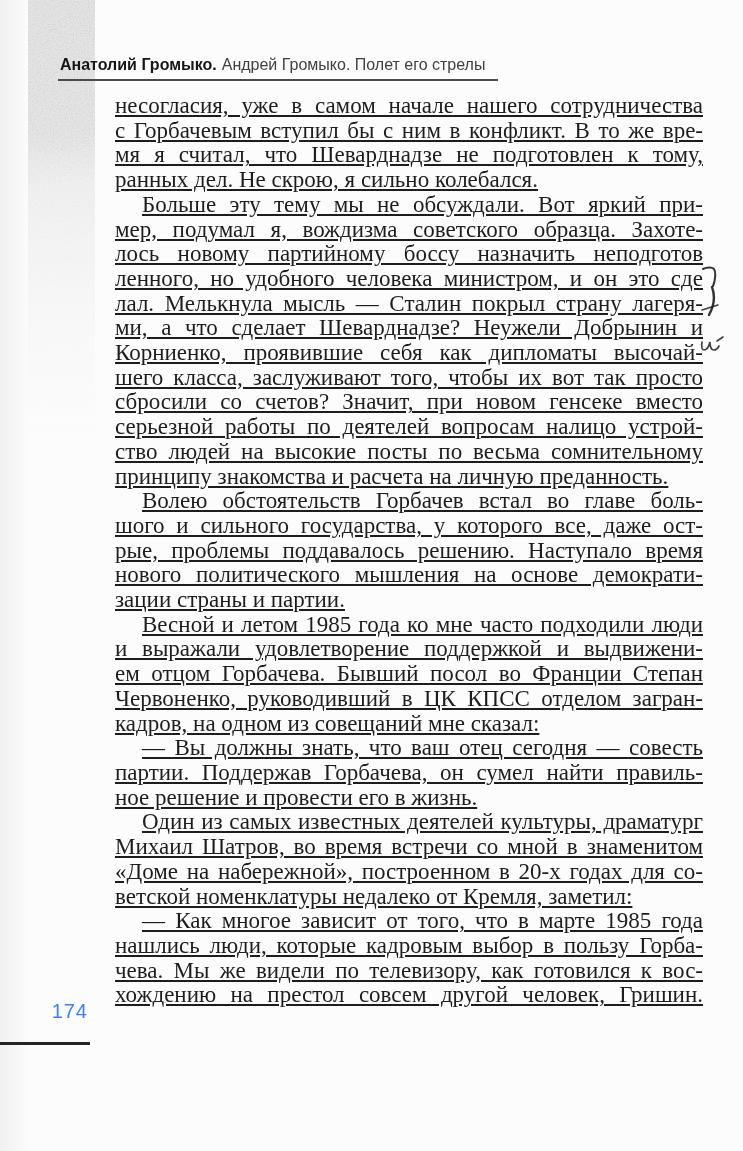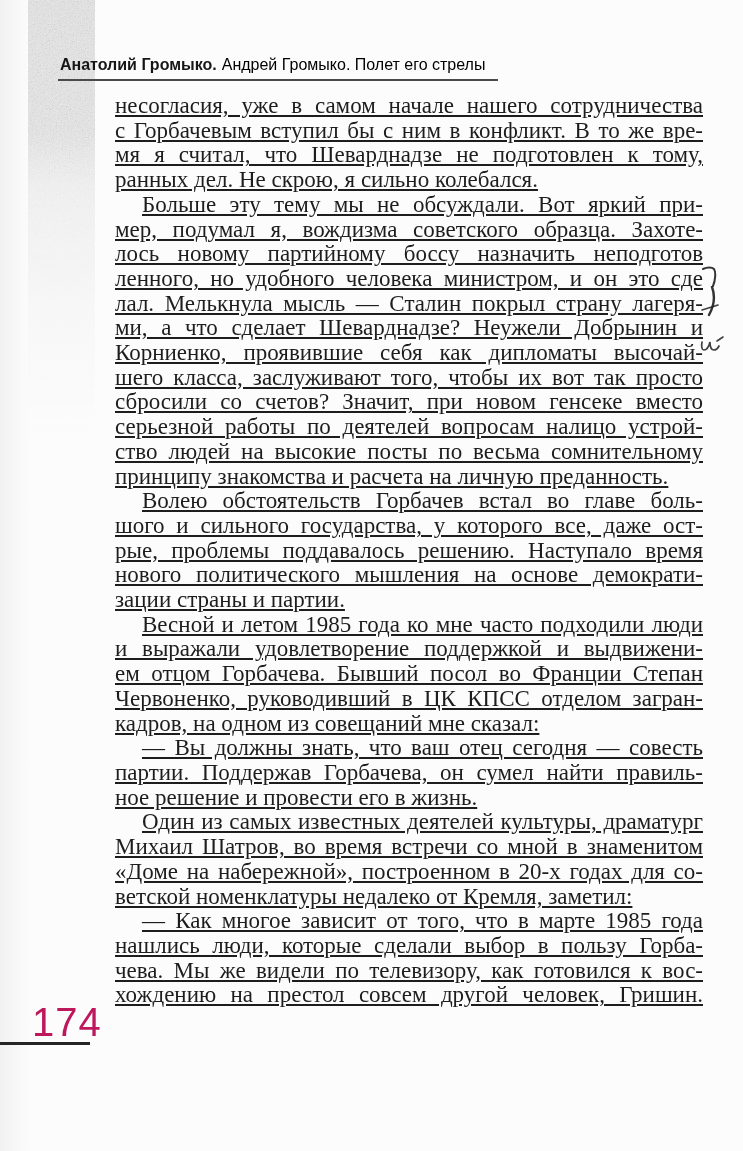--- a/index.html
+++ b/index.html
@@ -29,21 +29,21 @@
   .running-head {
     position: absolute;
     left: 60px;
     top: 56px;
     font-family: "Liberation Sans", sans-serif;
     font-size: 16px;
     line-height: 18px;
     white-space: nowrap;
   }
   .running-head .author { font-weight: bold; color: #161616; }
-  .running-head .book-title { color: #000000; margin-left: 5px; }
+  .running-head .book-title { color: #404040; margin-left: 5px; }
   .head-rule {
     position: absolute;
     left: 58px;
     top: 79px;
     width: 440px;
     height: 2px;
     background: #4a4a4a;
   }
   .text-block {
     position: absolute;
@@ -64,24 +64,24 @@
   }
   .para .line:last-child { text-align-last: auto; -moz-text-align-last: auto; }
   .para.jlast .line:last-child { text-align-last: justify; -moz-text-align-last: justify; }
   .para.indent .line:first-child { text-indent: 27px; }
   .page-number {
     position: absolute;
     left: 32px;
     top: 1000px;
     width: 56px;
     font-family: "Liberation Sans", sans-serif;
-    font-size: 40px;
+    font-size: 20px;
     letter-spacing: 1px;
-    color: #be185d;
-    text-align: center;
+    color: #3b82f6;
+    text-align: right;
   }
   .page-number-rule {
     position: absolute;
     left: 0;
     top: 1042px;
     width: 90px;
     height: 3px;
     background: #252525;
   }
   .ink-mark { position: absolute; pointer-events: none; }
@@ -163,21 +163,21 @@
         <span class="line">ное решение и провести его в жизнь.</span>
       </p>
       <p class="para indent">
         <span class="line">Один из самых известных деятелей культуры, драматург</span>
         <span class="line">Михаил Шатров, во время встречи со мной в знаменитом</span>
         <span class="line">«Доме на набережной», построенном в 20-х годах для со-</span>
         <span class="line">ветской номенклатуры недалеко от Кремля, заметил:</span>
       </p>
       <p class="para indent jlast">
         <span class="line">— Как многое зависит от того, что в марте 1985 года</span>
-        <span class="line">нашлись люди, которые сделали выбор в пользу Горба-</span>
+        <span class="line">нашлись люди, которые кадровым выбор в пользу Горба-</span>
         <span class="line">чева. Мы же видели по телевизору, как готовился к вос-</span>
         <span class="line">хождению на престол совсем другой человек, Гришин.</span>
       </p>
     </main>
 
   <div class="ink-mark" style="left:702px; top:265px;">
     <svg width="18" height="24" xmlns="http://www.w3.org/2000/svg">
       <path d="M1,4 C5,2 10,2 12,4 C14,7 13.5,15 11,21" fill="none" stroke="#1e1e1e" stroke-width="2" stroke-linecap="round" opacity="0.9"></path>
     </svg>
   </div>

